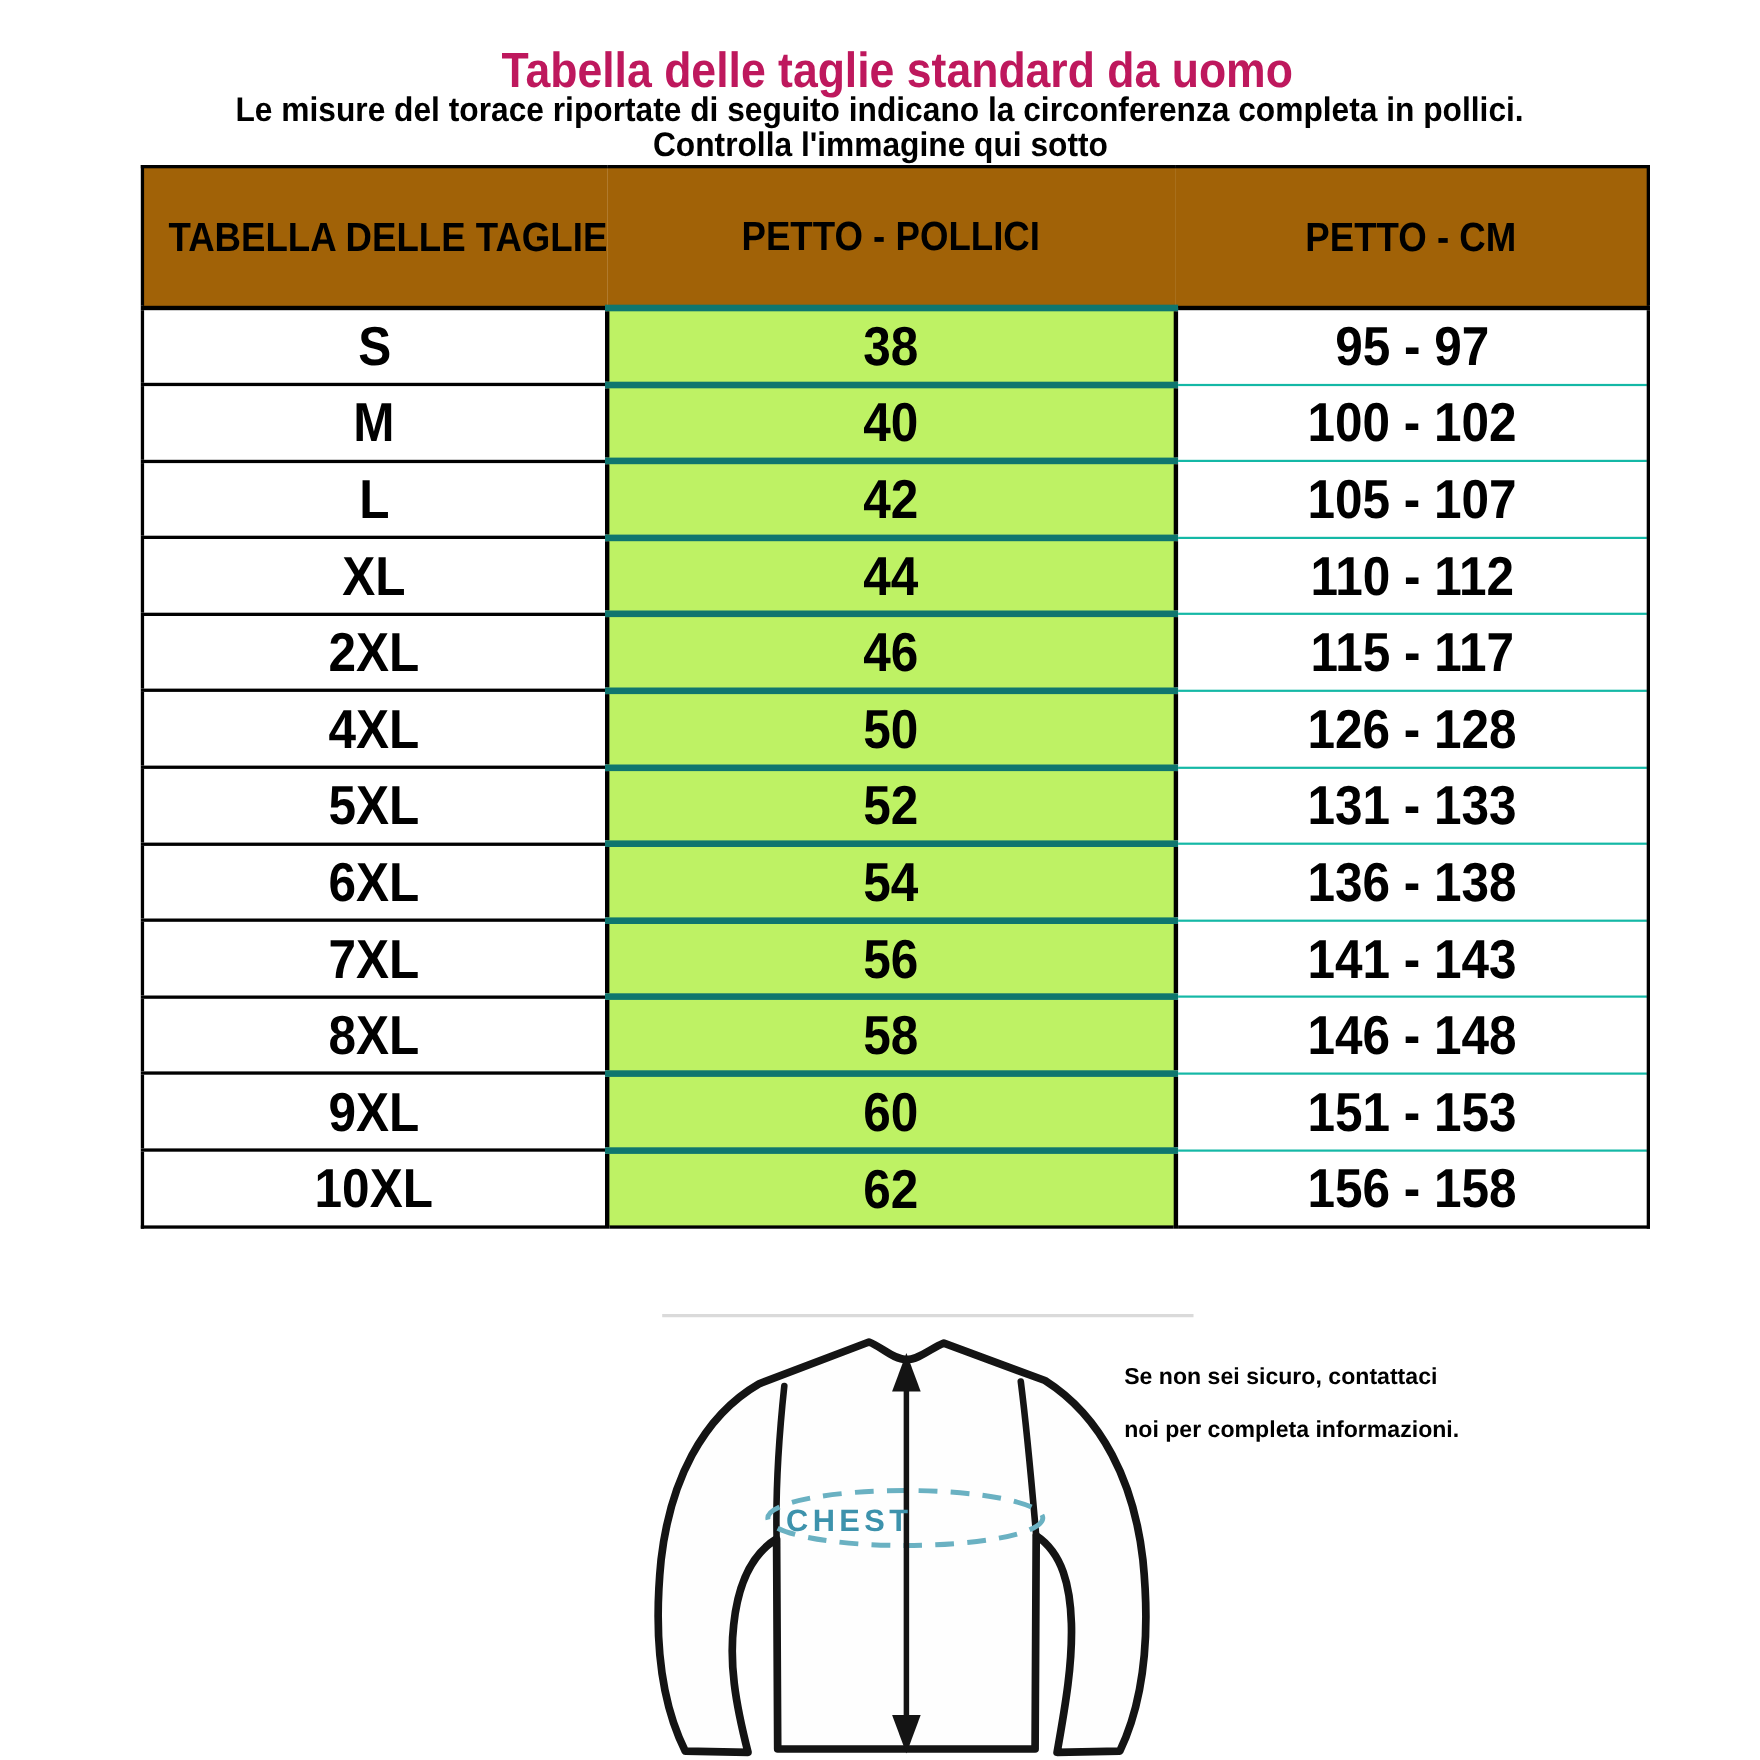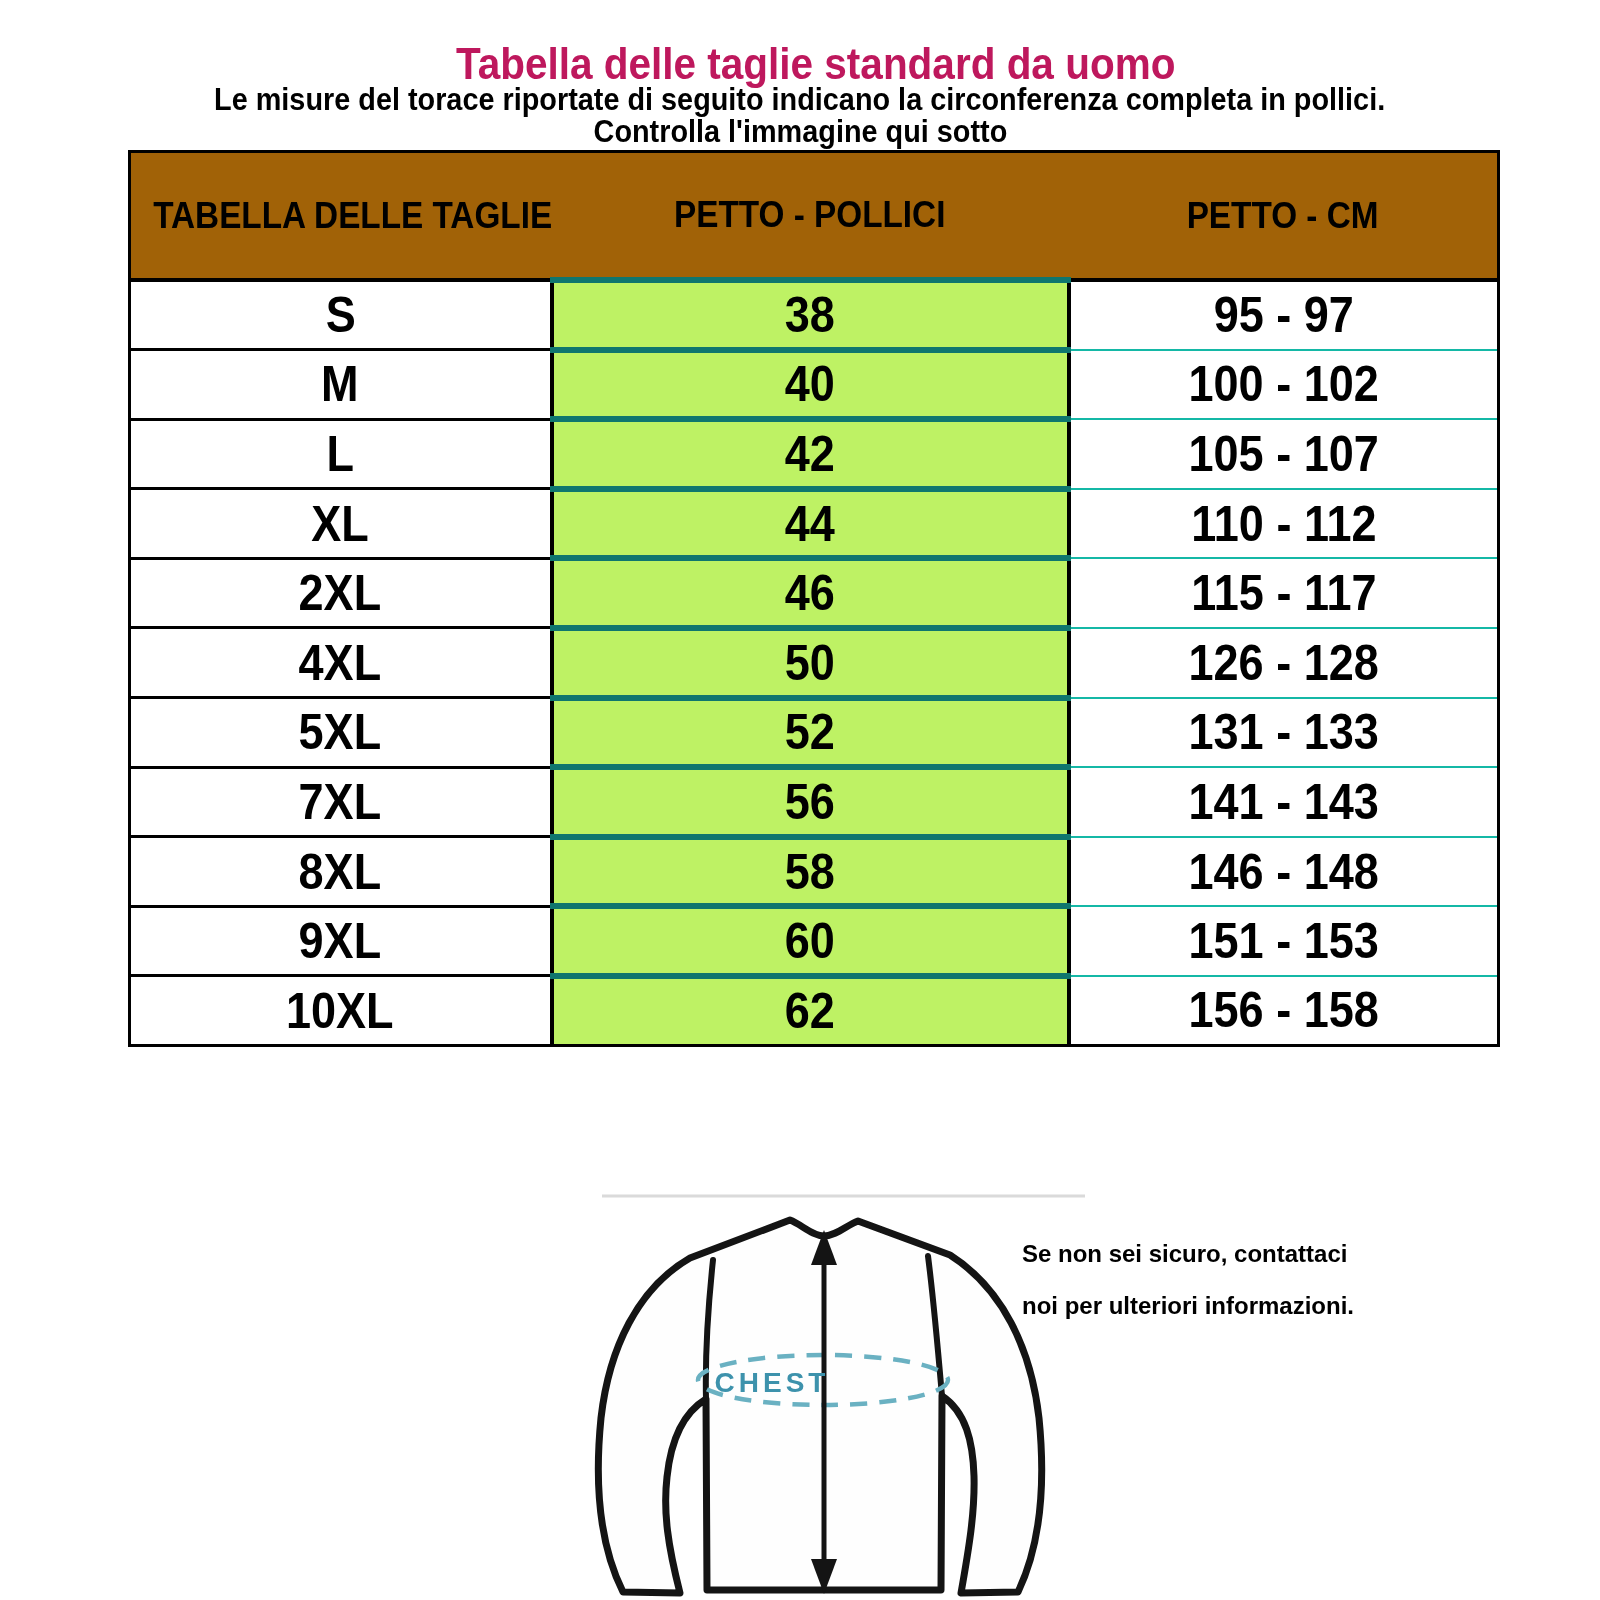--- a/index.html
+++ b/index.html
@@ -24,21 +24,21 @@
                  height:124px;padding:0;}
   .size-table tbody tr{height:69.6px;}
   .size-table td{border-top:3px solid #000;text-align:center;vertical-align:middle;
                  font-size:50px;font-weight:bold;padding:0;background:#fff;}
   .size-table td:nth-child(2){background:#bef264;border-left:4px solid #000;border-right:4px solid #000;
                               border-top:6px solid #0f766e;}
   .size-table td:nth-child(3){border-top:2px solid #14b8a6;}
 
   .jacket-wrap{position:absolute;left:540px;top:1180px;width:560px;height:420px;}
   .note{position:absolute;left:1022px;top:1240px;width:400px;}
-  .note p{margin:0 0 24px 0;font-size:24px;font-weight:bold;white-space:nowrap;}
+  .note p{margin:0 0 24px 0;font-size:21px;font-weight:bold;white-space:nowrap;}
 </style>
 </head>
 <body>
 
 <div class="page">
 
   <h1 class="title"><span class="cond">Tabella delle taglie standard da uomo</span></h1>
   <p class="sub sub1"><span class="cond2">Le misure del torace riportate di seguito indicano la circonferenza completa in pollici.</span></p>
   <p class="sub sub2"><span class="cond2">Controlla l'immagine qui sotto</span></p>
 
@@ -83,20 +83,25 @@
         </tr>
         <tr>
           <td><span class="cond">4XL</span></td>
           <td><span class="cond">50</span></td>
           <td><span class="cond">126 - 128</span></td>
         </tr>
         <tr>
           <td><span class="cond">5XL</span></td>
           <td><span class="cond">52</span></td>
           <td><span class="cond">131 - 133</span></td>
+        </tr>
+        <tr>
+          <td><span class="cond">6XL</span></td>
+          <td><span class="cond">54</span></td>
+          <td><span class="cond">136 - 138</span></td>
         </tr>
         <tr>
           <td><span class="cond">7XL</span></td>
           <td><span class="cond">56</span></td>
           <td><span class="cond">141 - 143</span></td>
         </tr>
         <tr>
           <td><span class="cond">8XL</span></td>
           <td><span class="cond">58</span></td>
           <td><span class="cond">146 - 148</span></td>
@@ -145,16 +150,16 @@
         <line x1="284" y1="74" x2="284" y2="390" stroke="#141414" stroke-width="5"></line>
         <polygon points="284,50 271,85 297,85"></polygon>
         <polygon points="284,414 271,379 297,379"></polygon>
       </g>
       <text x="232" y="212" text-anchor="middle" font-family="Liberation Sans, sans-serif" font-size="28" font-weight="bold" letter-spacing="4" fill="#3d92ac">CHEST</text>
     </svg>
   </div>
 
   <div class="note">
     <p>Se non sei sicuro, contattaci</p>
-    <p>noi per ulteriori informazioni.</p>
+    <p>noi per completa informazioni.</p>
   </div>
 
 </div>
 
 </body></html>

